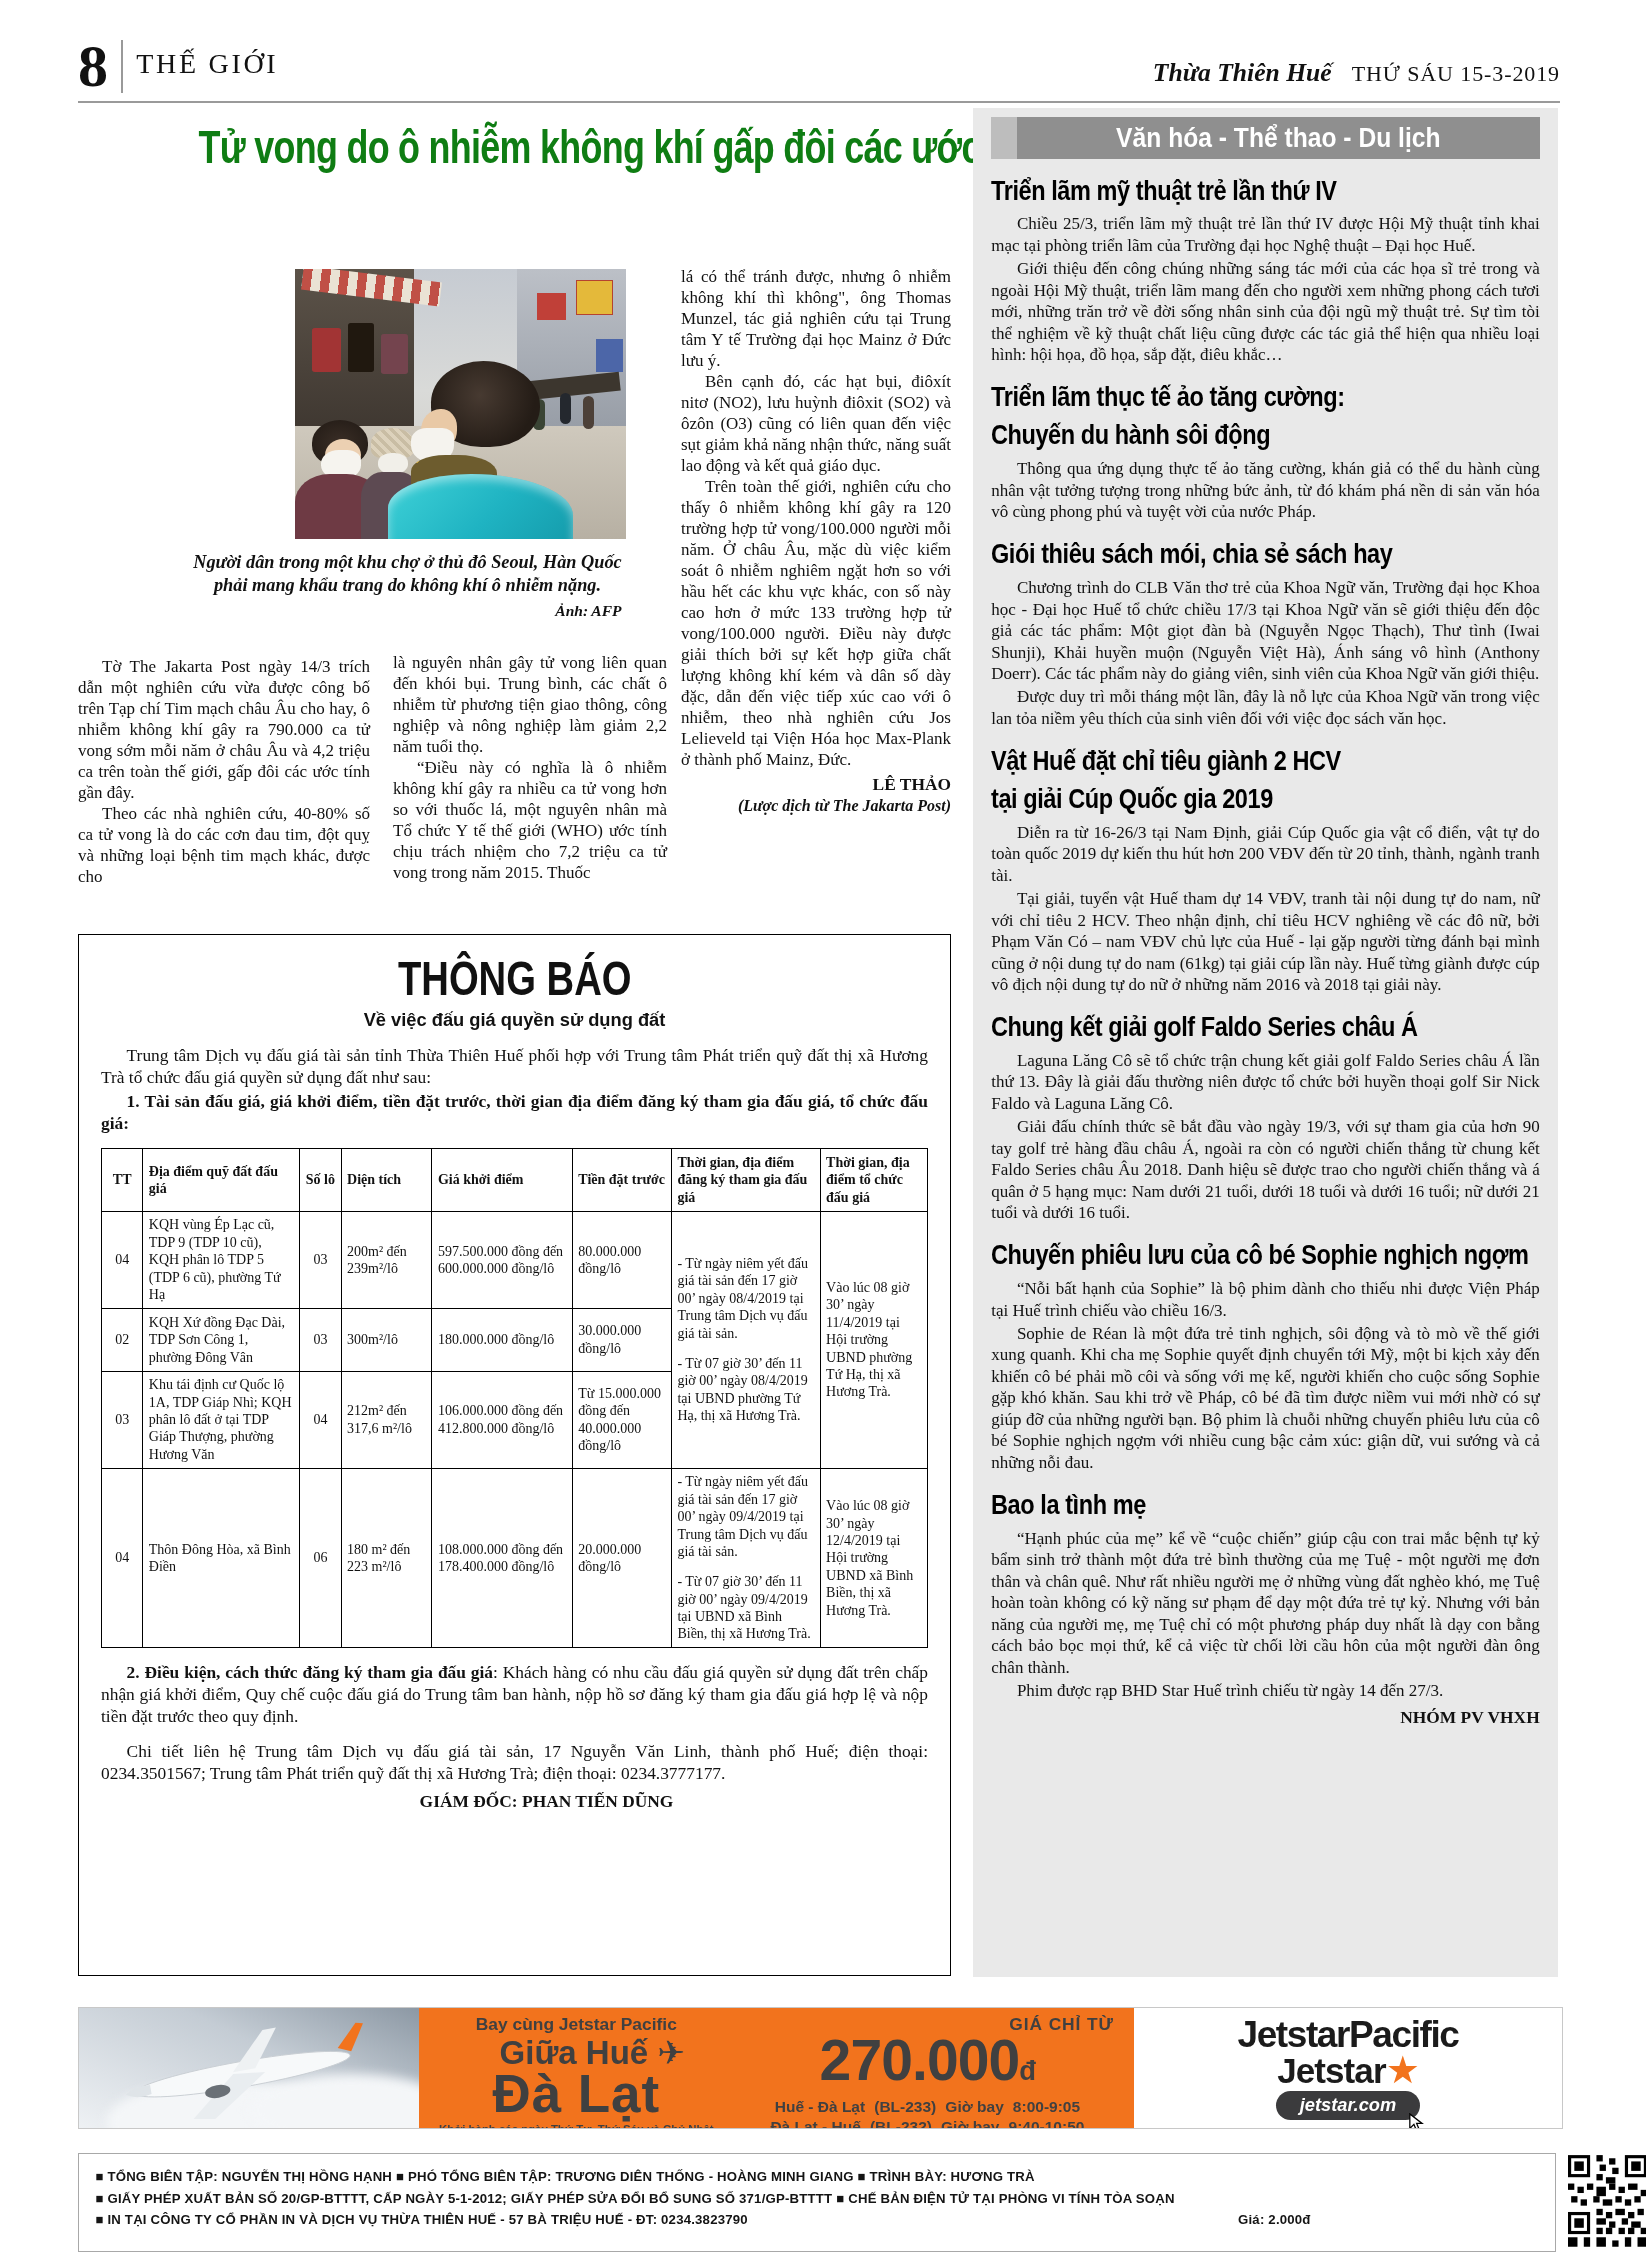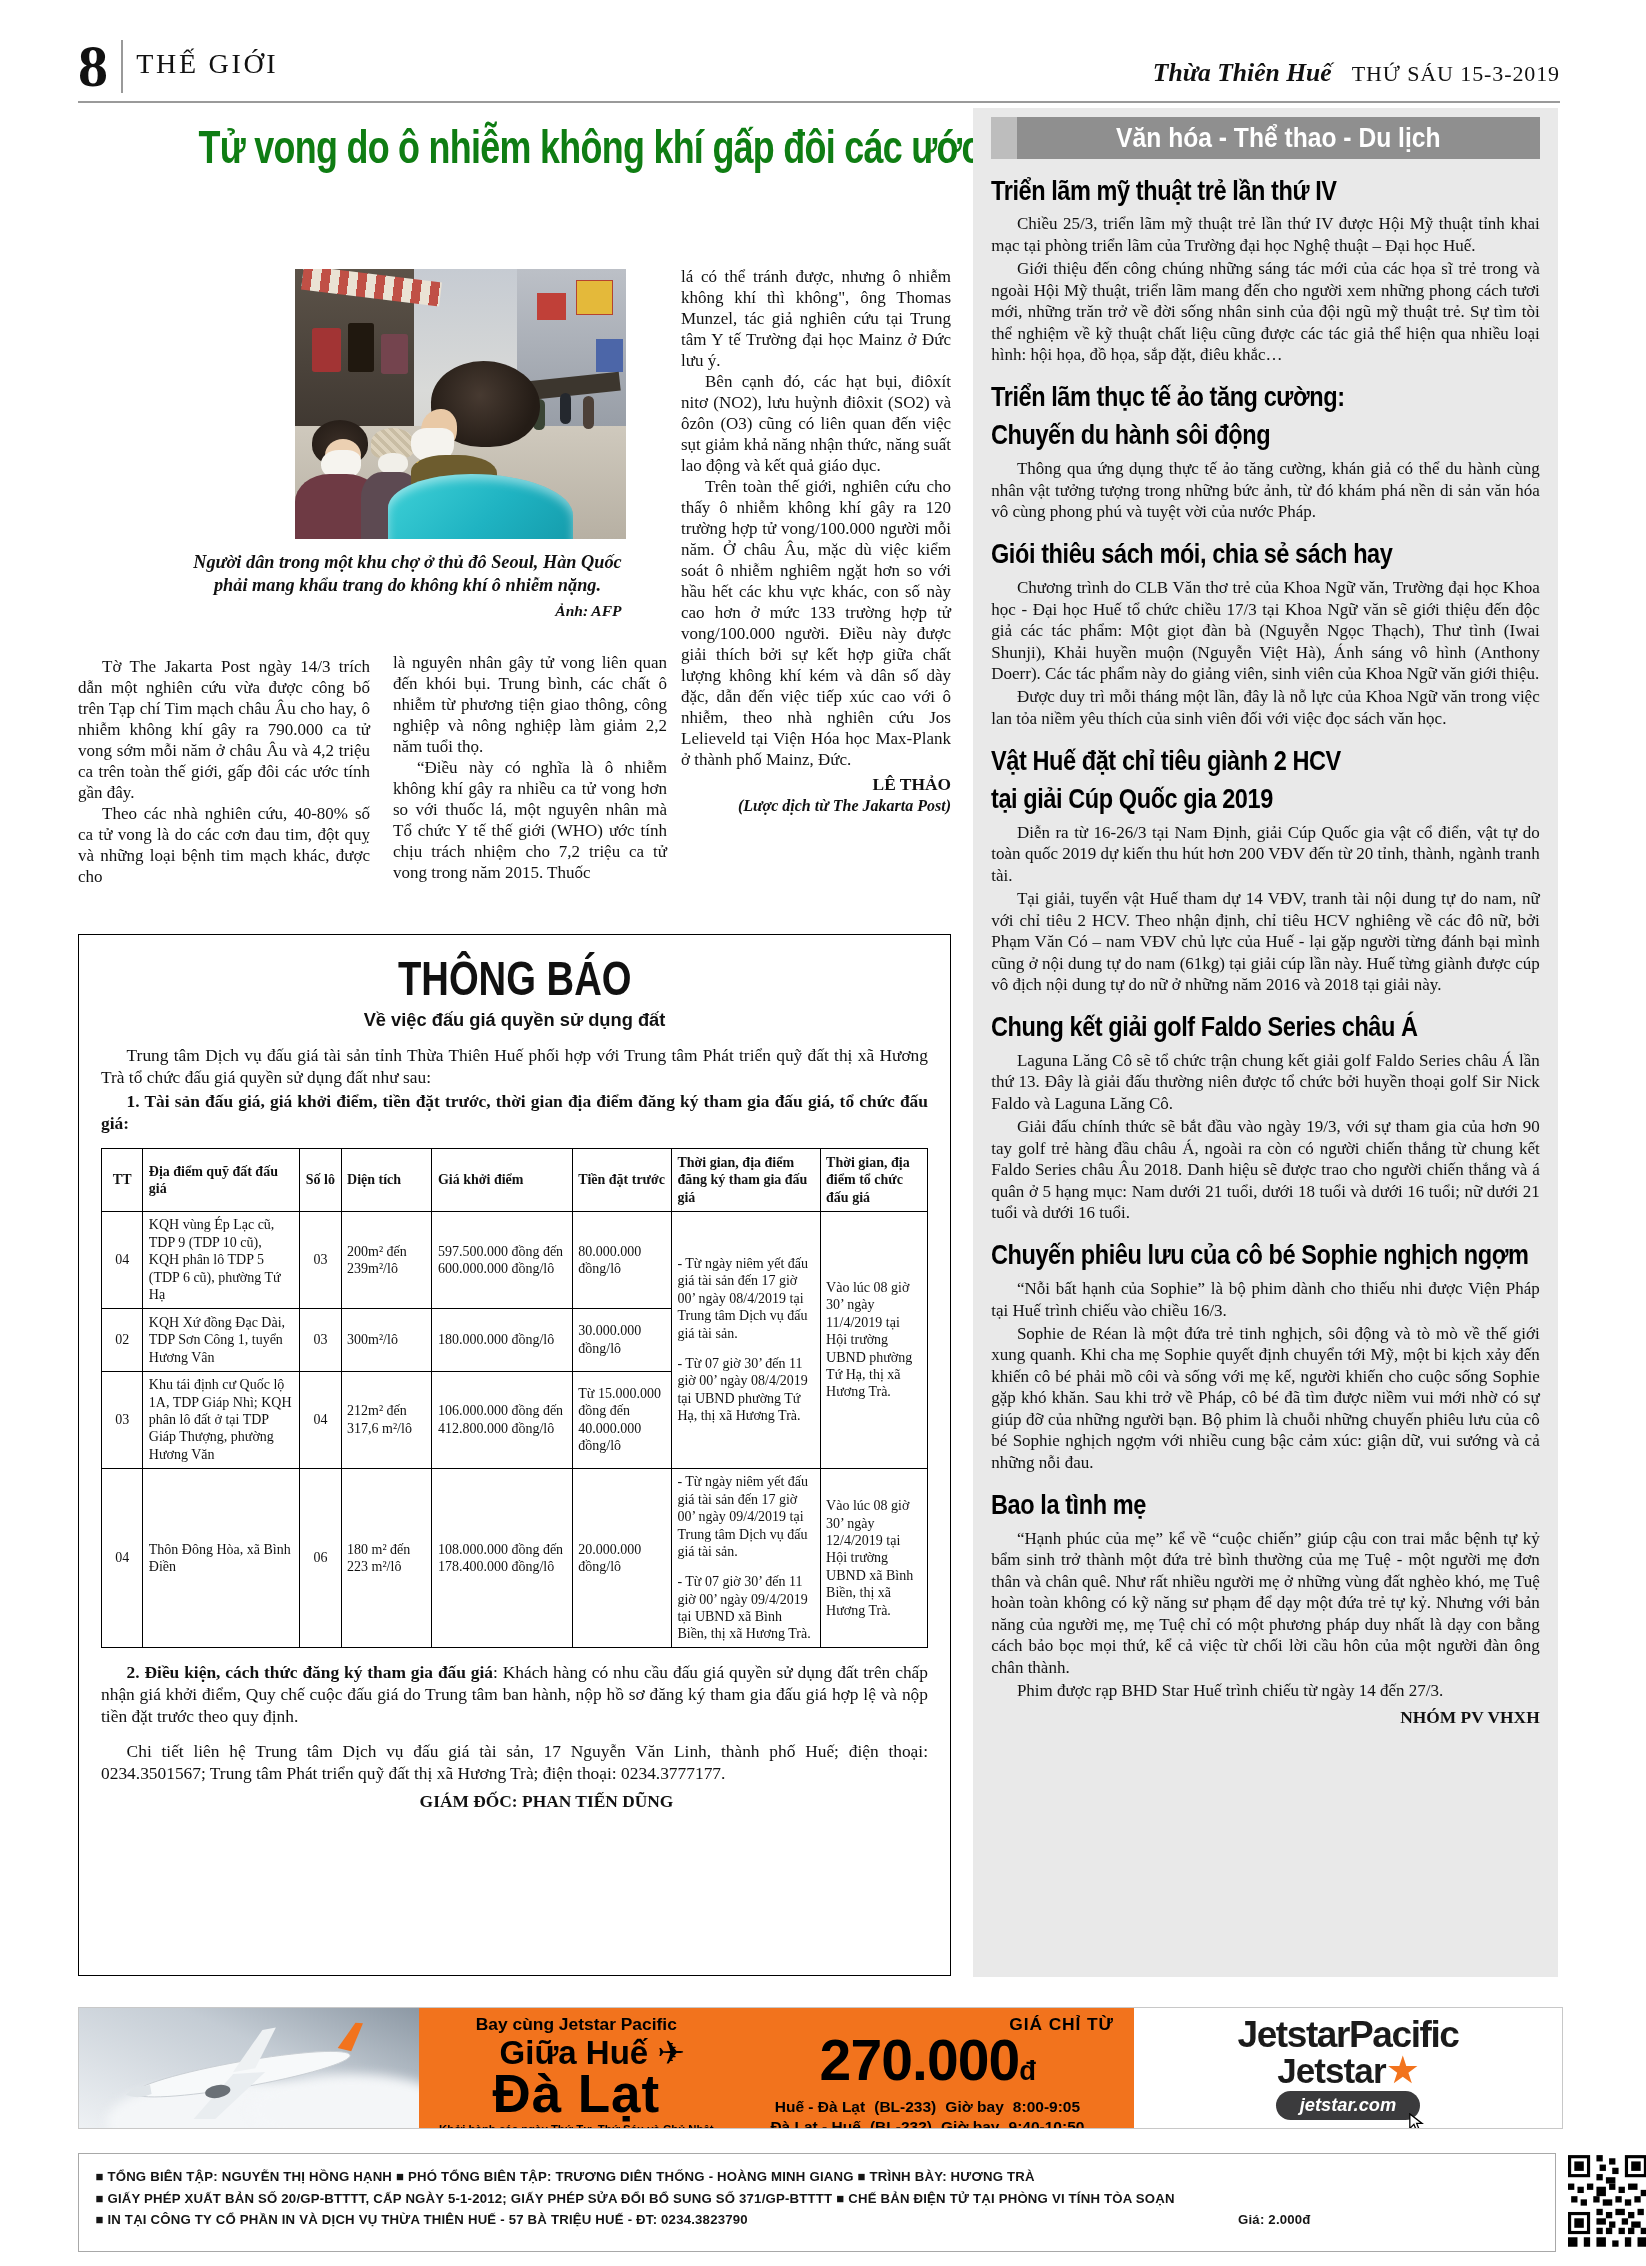--- a/index.html
+++ b/index.html
@@ -94,21 +94,21 @@
   .ct-article p { font-size:17px; line-height:21.5px; text-align:justify; text-indent:25.6px; margin-top:1.8px; }
   .ct-byline { text-align:right; font-weight:bold; font-size:17.4px; margin-top:5.5px; }
 
   
   .ad { position:absolute; left:78px; top:2007px; width:1485px; height:122px; border:0.9px solid #c8c8c8; display:flex; overflow:hidden; }
   .ad-photo { width:340px; position:relative; background:linear-gradient(205deg,#8c98a4 0%,#c4ccd4 40%,#eef1f4 100%); overflow:hidden; }
   .ad-cloud1,.ad-cloud2 { position:absolute; background:#f4f6f8; border-radius:50%; filter:blur(5.5px); }
   .ad-cloud1 { left:8%; bottom:-30%; width:70%; height:70%; }
   .ad-cloud2 { right:-10%; top:55%; width:60%; height:60%; }
   .ad-plane { position:absolute; left:16.4px; top:9.1px; }
-  .ad-orange { flex:1; background:var(--orange,#f2731d); color:#000000; display:flex; font-family:"Liberation Sans","DejaVu Sans",sans-serif; }
+  .ad-orange { flex:1; background:var(--orange,#f2731d); color:#404040; display:flex; font-family:"Liberation Sans","DejaVu Sans",sans-serif; }
   .ad-route { width:44%; text-align:center; padding-top:6.4px; }
   .ad-tagline { font-size:17.4px; font-weight:bold; }
   .ad-from { font-size:33px; font-weight:bold; line-height:35px;margin-left:32px; }
   .ad-to { font-size:53px; font-weight:bold; line-height:48px; letter-spacing:0.9px; }
   .ad-note { font-size:11.4px; font-weight:bold; margin-top:4.6px; }
   .ad-price { flex:1; padding:6.4px 12.8px 0 0; }
   .ad-price-label { font-size:17.4px; font-weight:bold; text-align:right; padding-right:7.3px; letter-spacing:0.9px; }
   .ad-price-value { font-size:57px; font-weight:bold; line-height:51px; text-align:center; letter-spacing:-0.9px; }
   .ad-price-value .dd { font-size:27.4px; }
   .ad-flight { display:flex; gap:9.1px; font-size:15.5px; font-weight:bold; justify-content:center; margin-top:1.8px; }
@@ -241,21 +241,21 @@
         <td rowspan="3">
           <div class="tcell-block">- Từ ngày niêm yết đấu giá tài sản đến 17 giờ 00’ ngày 08/4/2019 tại Trung tâm Dịch vụ đấu giá tài sản.</div>
           <div class="tcell-block">- Từ 07 giờ 30’ đến 11 giờ 00’ ngày 08/4/2019 tại UBND phường Tứ Hạ, thị xã Hương Trà.</div>
         </td>
         <td rowspan="3">
           <div>Vào lúc 08 giờ 30’ ngày 11/4/2019 tại Hội trường UBND phường Tứ Hạ, thị xã Hương Trà.</div>
         </td>
       </tr>
       <tr>
         <td class="c">02</td>
-        <td>KQH Xứ đồng Đạc Dài, TDP Sơn Công 1, tuyển Hương Vân</td>
+        <td>KQH Xứ đồng Đạc Dài, TDP Sơn Công 1, phường Đông Vân</td>
         <td class="c">03</td>
         <td>300m²/lô</td>
         <td>180.000.000 đồng/lô</td>
         <td>30.000.000 đồng/lô</td>
       </tr>
       <tr>
         <td class="c">03</td>
         <td>Khu tái định cư Quốc lộ 1A, TDP Giáp Nhì; KQH phân lô đất ở tại TDP Giáp Thượng, phường Hương Văn</td>
         <td class="c">04</td>
         <td>212m² đến 317,6 m²/lô</td>

